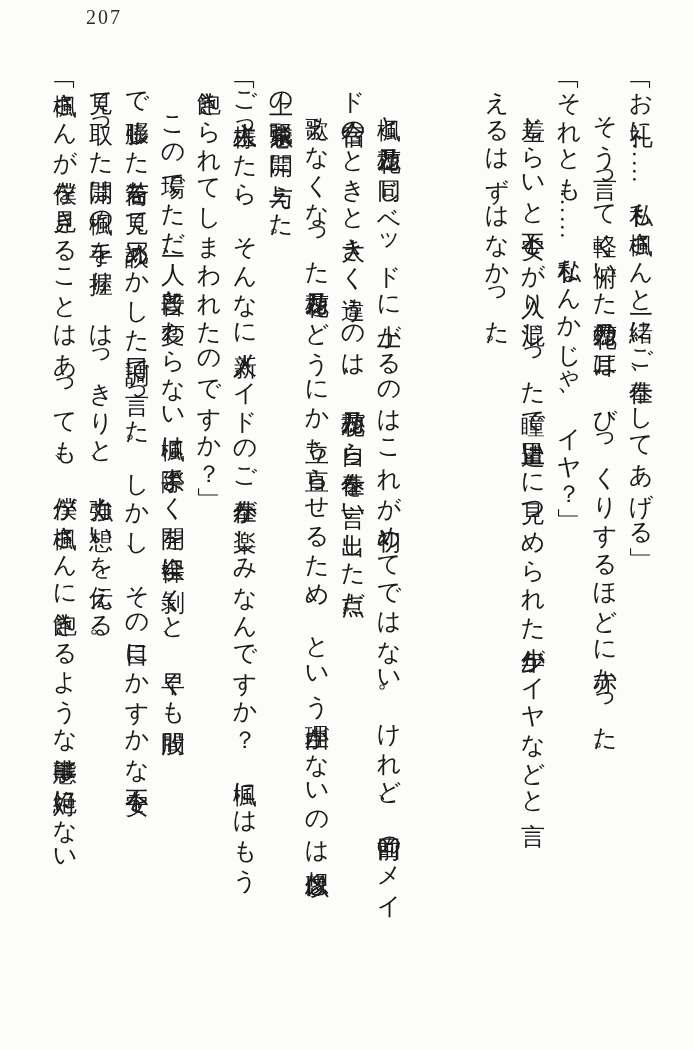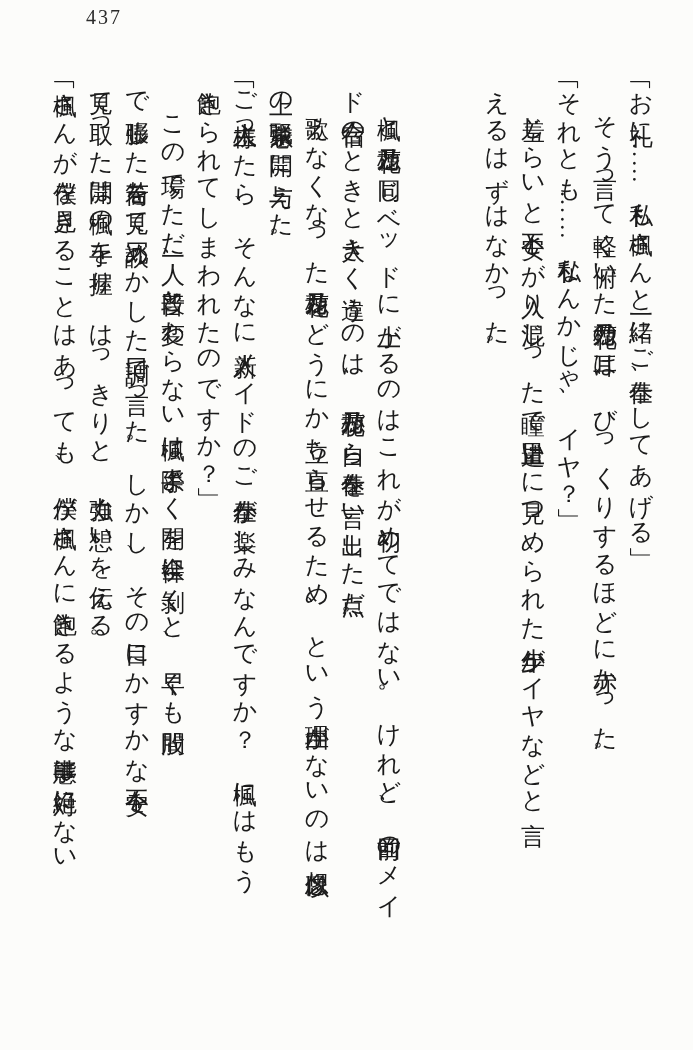--- a/index.html
+++ b/index.html
@@ -43,21 +43,21 @@
     text-indent: 25px;
   }
   .line.section-gap {
     margin-block-start: 72px; 
   }
 </style>
 </head>
 <body>
 
 <div class="page">
-  <div class="page-number">437</div>
+  <div class="page-number">207</div>
   <div class="text-block">
       <p class="line">「お礼に……私も楓さんと一緒にご奉仕、してあげる」</p>
       <p class="line indent">そう言って軽く俯いた穂乃花の耳は、びっくりするほどに赤かった。</p>
       <p class="line">「それとも……私なんかじゃ、イヤ？」</p>
       <p class="line indent">羞じらいと不安とが入り混じった瞳で上目遣いに見つめられた少年がイヤなどと言</p>
       <p class="line">えるはずはなかった。</p>
       <p class="line indent section-gap">楓と穂乃花と同じベッドに上がるのはこれが初めてではない。けれど、前回のメイ</p>
       <p class="line">ド合宿のときと大きく違うのは、穂乃花が自ら奉仕を言い出した点だ。</p>
       <p class="line indent">歌えなくなった穂乃花をどうにか立ち直らせるため、という理由がないのは想像以</p>
       <p class="line">上の緊張感を開に与えた。</p>

